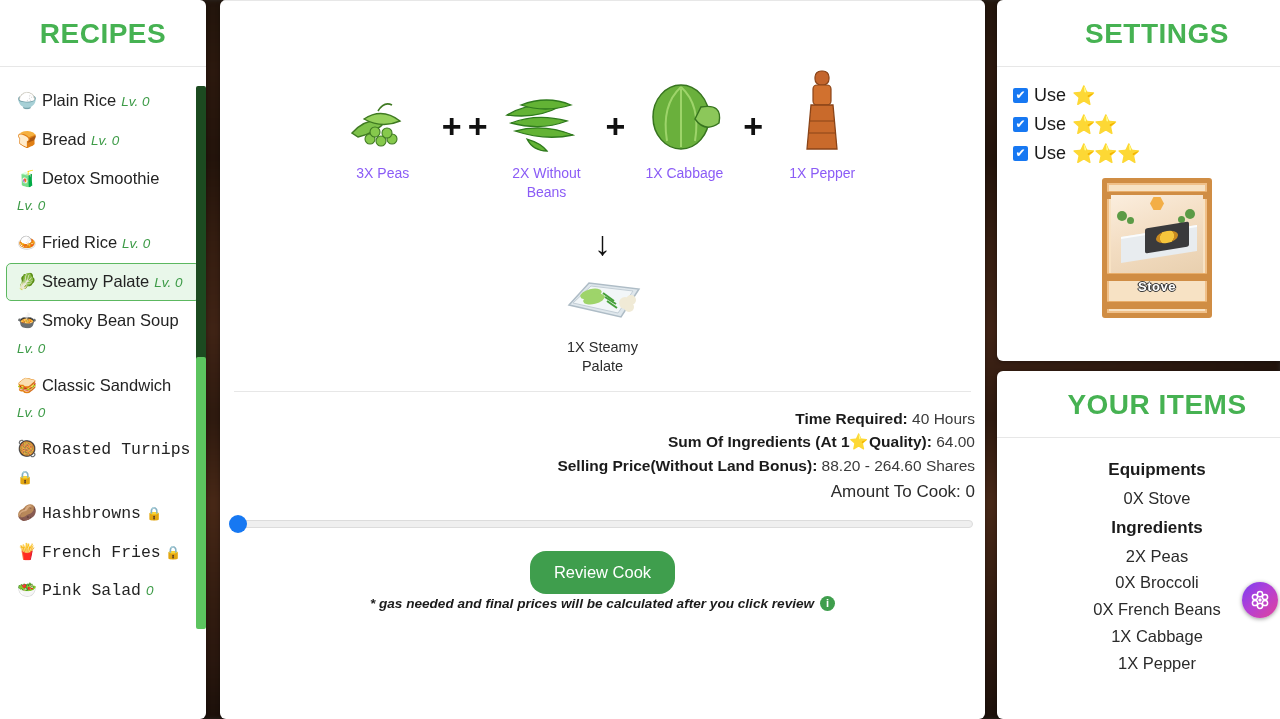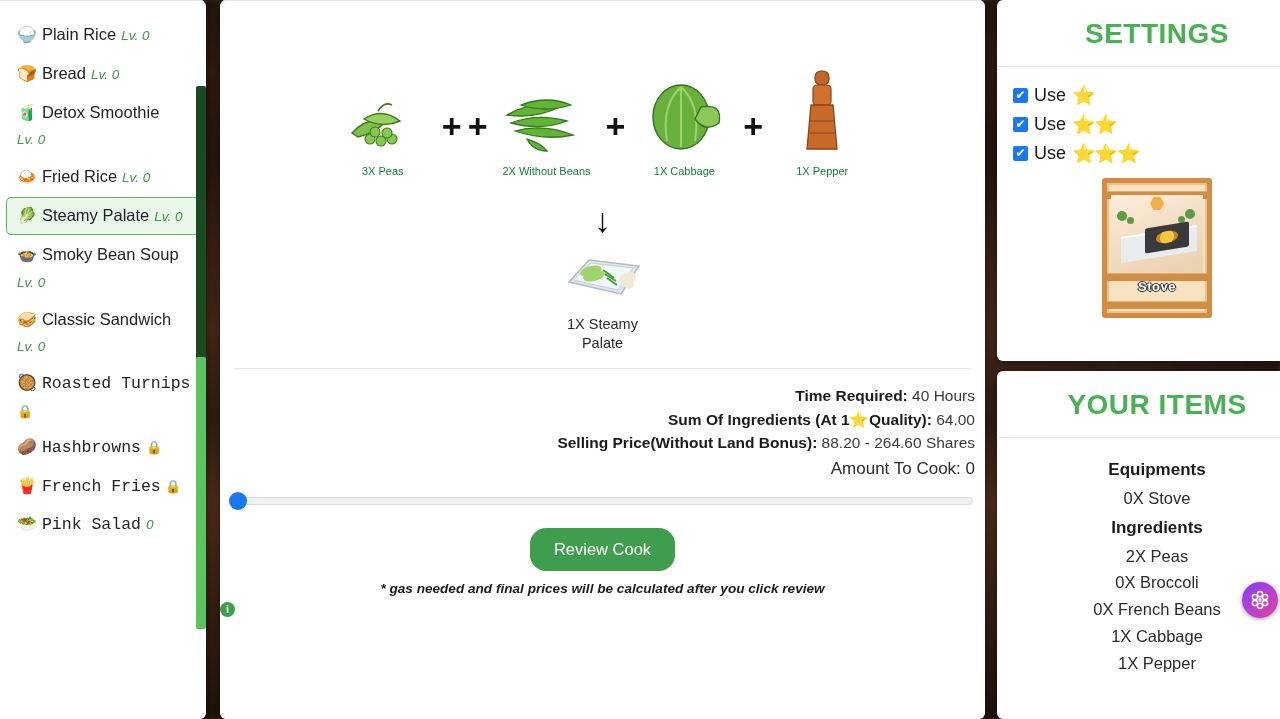--- a/index.html
+++ b/index.html
@@ -116,22 +116,22 @@
     gap: 6px;
     padding: 72px 10px 8px;
   }
   .ing {
     width: 106px;
     text-align: center;
   }
   .ing-art { height: 80px; display: flex; align-items: flex-end; justify-content: center; }
   .ing-label {
     margin-top: 11px;
-    font-size: 11px;
-    color: #15803d;
+    font-size: 14px;
+    color: #8b5cf6;
     line-height: 1.35;
   }
   .plus {
     font-size: 34px;
     font-weight: bold;
     color: #111;
     line-height: 1;
     padding-top: 36px;
   }
 
@@ -196,29 +196,29 @@
     background: #3f9e4d;
     color: #fff;
     border: none;
     border-radius: 16px;
     font-size: 16.5px;
     font-family: "Liberation Sans", sans-serif;
     padding: 12px 24px;
     cursor: pointer;
   }
   .note {
-    margin-top: 10px;
+    margin-top: 2px;
     font-size: 13.6px;
     font-style: italic;
     font-weight: bold;
     color: #1b1b1b;
     display: flex;
+    align-items: center;
     justify-content: center;
     gap: 6px;
-    flex-direction: column;
   }
   .info-icon {
     width: 15px; height: 15px;
     border-radius: 50%;
     background: #3f9e4d;
     color: #fff;
     font-size: 11px;
     font-style: normal;
     font-weight: bold;
     display: inline-flex;
@@ -352,20 +352,21 @@
     cursor: pointer;
     z-index: 20;
   }
 </style>
 </head>
 <body>
 
 <div id="bg-layer"></div>
 
 <div class="card" id="recipes-card">
+  <div class="card-title">RECIPES</div>
   <div class="card-divider"></div>
   <div id="recipes-list">
       <div class="recipe-item">
         <span class="r-emoji">🍚</span>
         <span class="r-name">Plain Rice</span>
         <span class="r-lv">Lv. 0</span>
       </div>
       <div class="recipe-item">
         <span class="r-emoji">🍞</span>
         <span class="r-name">Bread</span>

